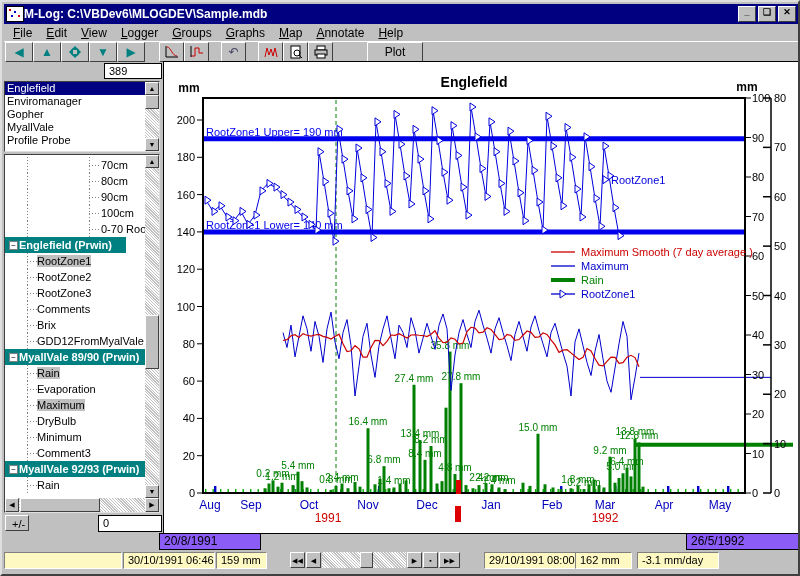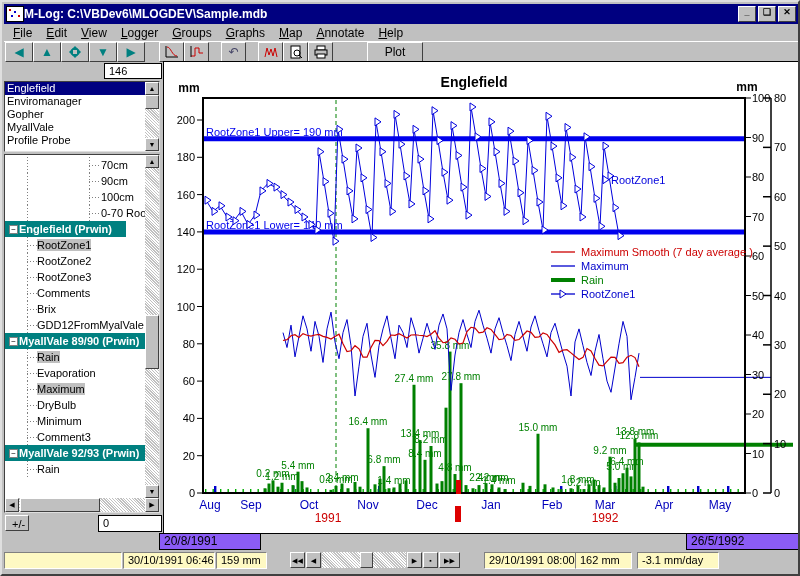--- a/index.html
+++ b/index.html
@@ -167,40 +167,41 @@
   <div class="tbtn narrow">
     <svg width="16" height="14">
         <rect x="4" y="1" width="8" height="4" fill="#fff" stroke="#000"></rect>
         <rect x="2" y="5" width="12" height="5" fill="#c0c0c0" stroke="#000"></rect>
         <rect x="4" y="9" width="8" height="4" fill="#fff" stroke="#000"></rect>
       </svg>
   </div>
   <button class="tbtn plotbtn" style="font-family:'Liberation Sans',sans-serif">Plot</button>
 </div>
 
-<div class="valbox">146</div>
+<div class="valbox">389</div>
 
 <div class="listbox">
   <div id="sitelist">
       <div class="list-item sel">Englefield</div>
       <div class="list-item">Enviromanager</div>
       <div class="list-item">Gopher</div>
       <div class="list-item">MyallVale</div>
       <div class="list-item">Profile Probe</div>
     </div>
   <div class="vscroll">
     <div class="sbtn" style="top:0">▲</div>
     <div class="sthumb" style="top:13px;height:14px"></div>
     <div class="sbtn" style="bottom:0">▼</div>
   </div>
 </div>
 
 <div class="treebox">
   <div class="tree-rows" id="treerows">
       <div class="trow deep"><span class="lbl">70cm</span></div>
+      <div class="trow deep"><span class="lbl">80cm</span></div>
       <div class="trow deep"><span class="lbl">90cm</span></div>
       <div class="trow deep"><span class="lbl">100cm</span></div>
       <div class="trow deep"><span class="lbl">0-70 RootZone</span></div>
       <div class="trow group"><span class="expander">−</span><span class="glabel">Englefield (Prwin)</span></div>
       <div class="trow child"><span class="lbl marked">RootZone1</span></div>
       <div class="trow child"><span class="lbl">RootZone2</span></div>
       <div class="trow child"><span class="lbl">RootZone3</span></div>
       <div class="trow child"><span class="lbl">Comments</span></div>
       <div class="trow child"><span class="lbl">Brix</span></div>
       <div class="trow child"><span class="lbl">GDD12FromMyalVale</span></div>

